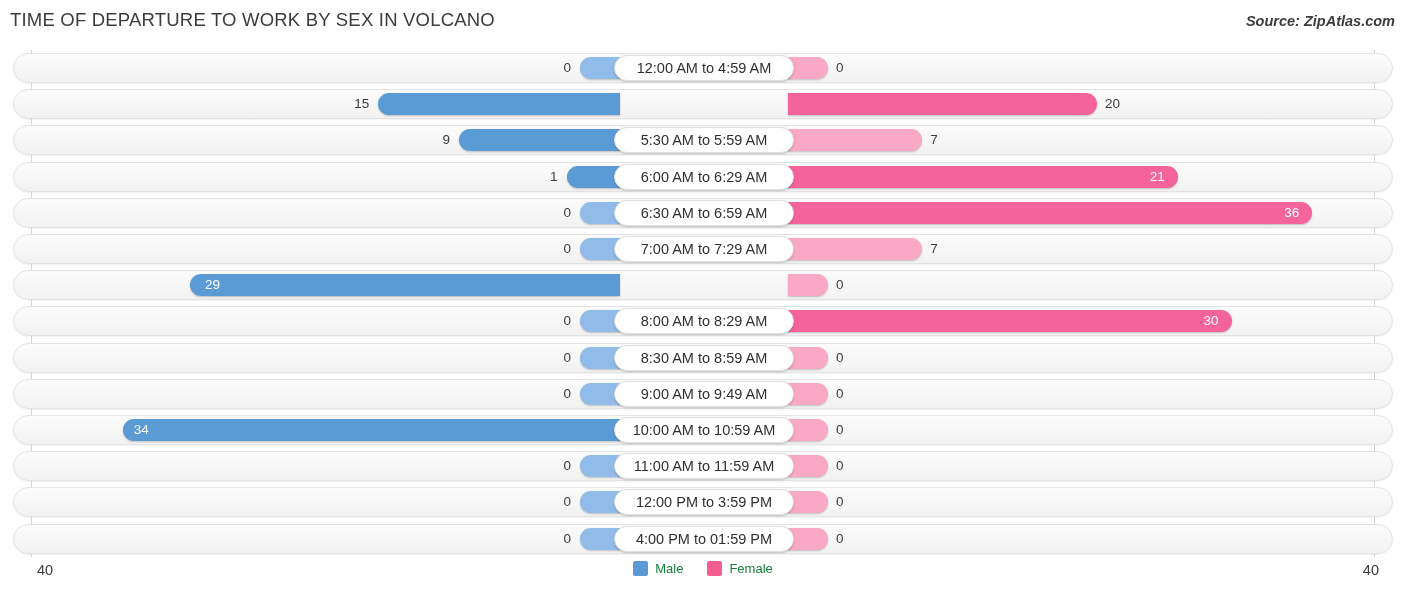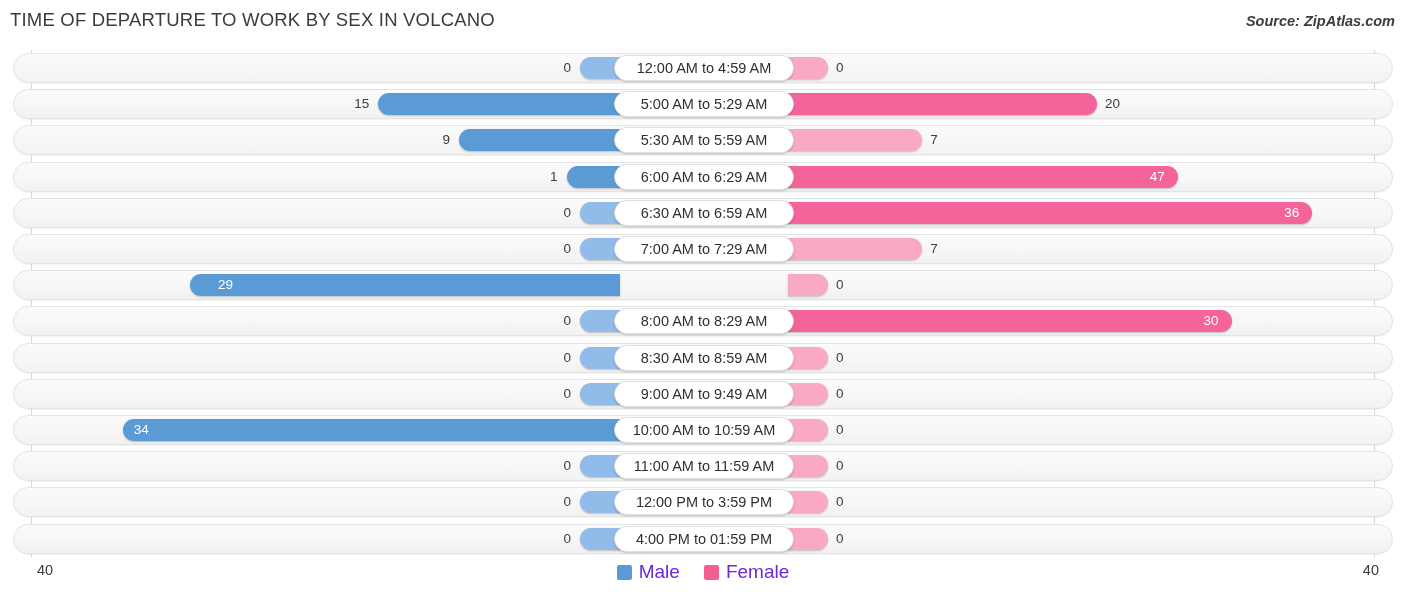--- a/index.html
+++ b/index.html
@@ -127,22 +127,22 @@
     align-items: center;
     gap: 7px;
     pointer-events: auto;
   }
   .swatch {
     width: 15px; height: 15px;
     border-radius: 2px;
     display: inline-block;
   }
   .legend-label {
-    font-size: 19px;
-    color: #6d28d9;
+    font-size: 13px;
+    color: #15803d;
   }
 </style>
 </head>
 <body>
 
 <div id="root">
 
   <div class="title">TIME OF DEPARTURE TO WORK BY SEX IN VOLCANO</div>
   <div class="source">Source: ZipAtlas.com</div>
 
@@ -154,53 +154,52 @@
         <div class="val val-left" style="right: 821px;">0</div>
         <div class="bar bar-right" style="left: 774px; width: 40px; background: rgb(249, 168, 197);"></div>
         <div class="val val-right" style="left: 822px;">0</div>
         <div class="pill" style="left: 600px; width: 180px;">12:00 AM to 4:59 AM</div>
       </div>
       <div class="row" style="top: 39.2px;">
         <div class="bar bar-left" style="left: 364.25px; width: 241.75px; background: rgb(91, 155, 213);"></div>
         <div class="val val-left" style="right: 1022.75px;">15</div>
         <div class="bar bar-right" style="left: 774px; width: 309px; background: rgb(244, 100, 154);"></div>
         <div class="val val-right" style="left: 1091px;">20</div>
-        <div class="pill" style="left: 600px; width: 180px;">5:00 AM to 5:29 AM</div>
       </div>
       <div class="row" style="top: 75.4px;">
         <div class="bar bar-left" style="left: 444.95px; width: 161.05px; background: rgb(91, 155, 213);"></div>
         <div class="val val-left" style="right: 942.05px;">9</div>
         <div class="bar bar-right" style="left: 774px; width: 134.15px; background: rgb(249, 168, 197);"></div>
         <div class="val val-right" style="left: 916.15px;">7</div>
         <div class="pill" style="left: 600px; width: 180px;">5:30 AM to 5:59 AM</div>
       </div>
       <div class="row" style="top: 111.6px;">
         <div class="bar bar-left" style="left: 552.55px; width: 53.45px; background: rgb(91, 155, 213);"></div>
         <div class="val val-left" style="right: 834.45px;">1</div>
         <div class="bar bar-right" style="left: 774px; width: 389.7px; background: rgb(244, 100, 154);"></div>
-        <div class="val val-right inside" style="left: 1135.7px;">47</div>
+        <div class="val val-right inside" style="left: 1135.7px;">21</div>
         <div class="pill" style="left: 600px; width: 180px;">6:00 AM to 6:29 AM</div>
       </div>
       <div class="row" style="top: 147.8px;">
         <div class="bar bar-left" style="left: 566px; width: 40px; background: rgb(145, 187, 232);"></div>
         <div class="val val-left" style="right: 821px;">0</div>
         <div class="bar bar-right" style="left: 774px; width: 524.2px; background: rgb(244, 100, 154);"></div>
         <div class="val val-right inside" style="left: 1270.2px;">36</div>
         <div class="pill" style="left: 600px; width: 180px;">6:30 AM to 6:59 AM</div>
       </div>
       <div class="row" style="top: 184px;">
         <div class="bar bar-left" style="left: 566px; width: 40px; background: rgb(145, 187, 232);"></div>
         <div class="val val-left" style="right: 821px;">0</div>
         <div class="bar bar-right" style="left: 774px; width: 134.15px; background: rgb(249, 168, 197);"></div>
         <div class="val val-right" style="left: 916.15px;">7</div>
         <div class="pill" style="left: 600px; width: 180px;">7:00 AM to 7:29 AM</div>
       </div>
       <div class="row" style="top: 220.2px;">
         <div class="bar bar-left" style="left: 175.95px; width: 430.05px; background: rgb(91, 155, 213);"></div>
-        <div class="val val-left inside" style="left: 204px; text-align: right;">29</div>
+        <div class="val val-left inside" style="left: 191px; text-align: right;">29</div>
         <div class="bar bar-right" style="left: 774px; width: 40px; background: rgb(249, 168, 197);"></div>
         <div class="val val-right" style="left: 822px;">0</div>
       </div>
       <div class="row" style="top: 256.4px;">
         <div class="bar bar-left" style="left: 566px; width: 40px; background: rgb(145, 187, 232);"></div>
         <div class="val val-left" style="right: 821px;">0</div>
         <div class="bar bar-right" style="left: 774px; width: 443.5px; background: rgb(244, 100, 154);"></div>
         <div class="val val-right inside" style="left: 1189.5px;">30</div>
         <div class="pill" style="left: 600px; width: 180px; text-align: center;">8:00 AM to 8:29 AM</div>
       </div>

